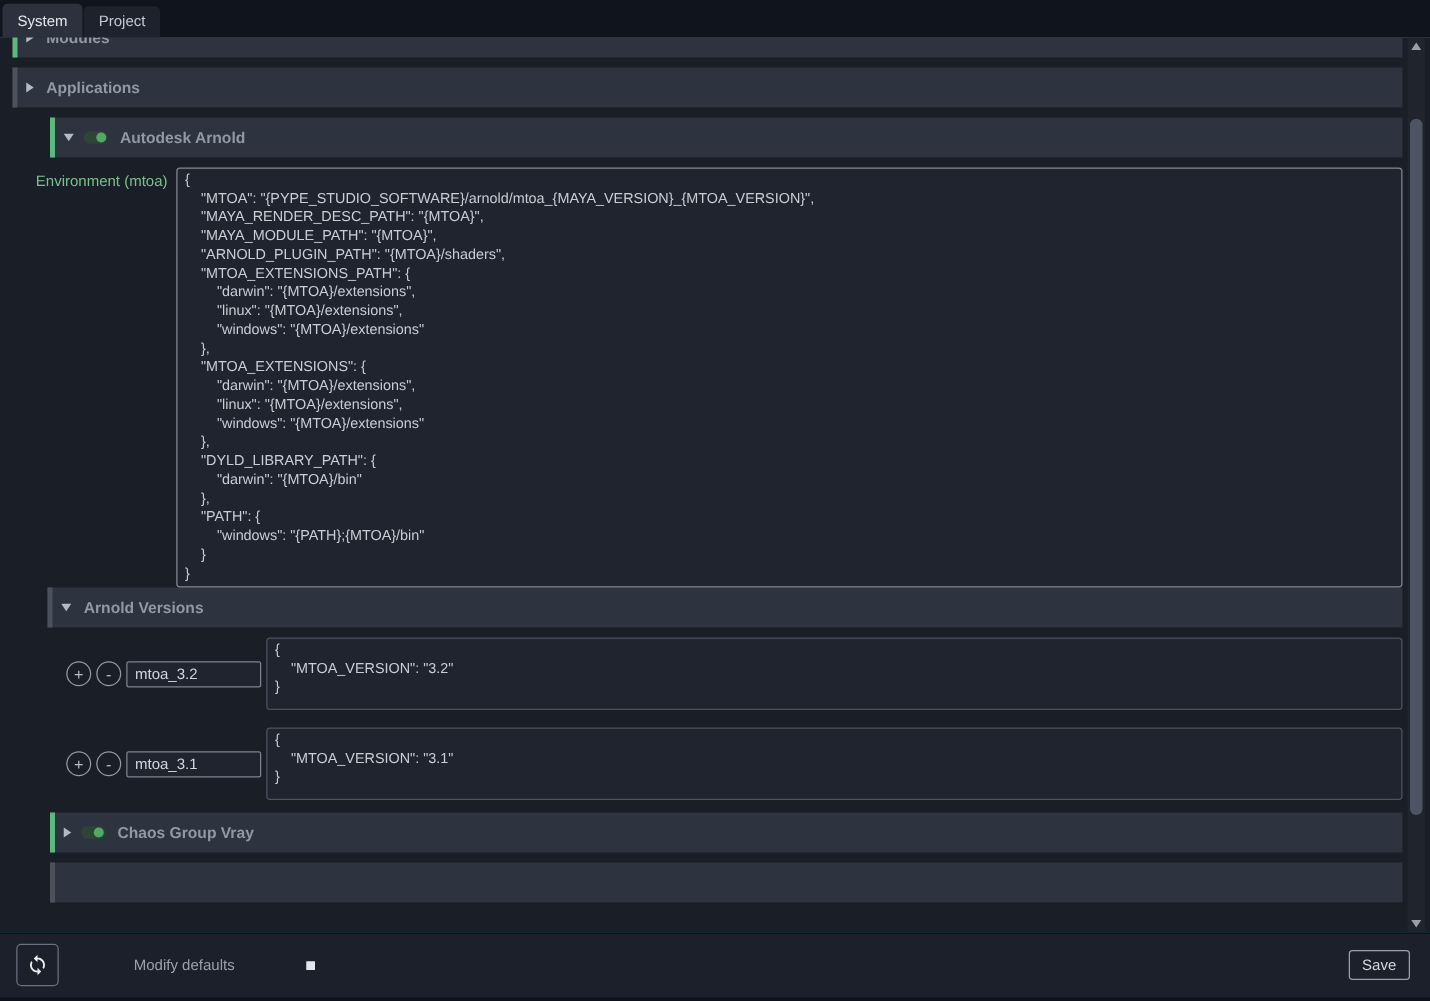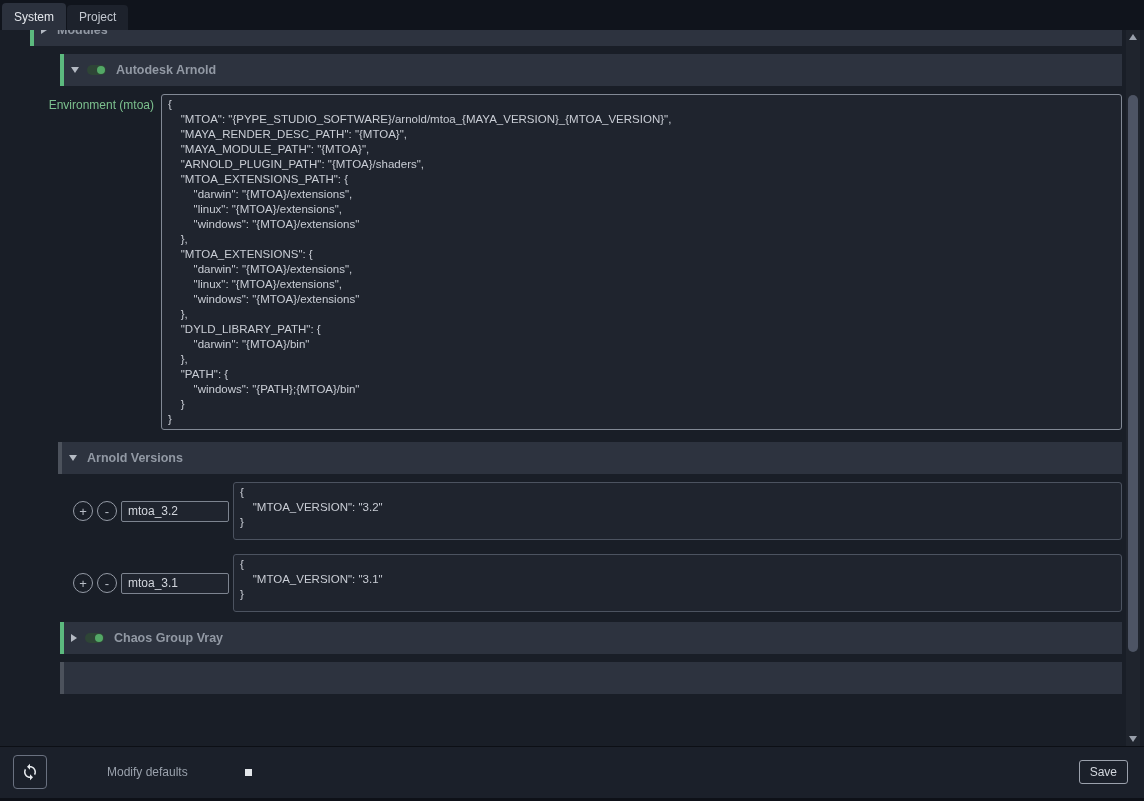--- a/index.html
+++ b/index.html
@@ -15,21 +15,21 @@
   .tab {
     font-size:12px; color:#c3c8d0; padding:5px 12px 6px 12px;
     background:#1d222c; border-radius:4px 4px 0 0; margin-right:1px; cursor:default;
   }
   .tab.active { background:#2b313d; color:#e4e7ec; padding-top:7px; }
   
   .scroll-area {
     position:absolute; top:30px; left:0; right:0; height:716px;
     background:#191e27; overflow:hidden;
   }
-  .scroll-content { position:absolute; top:0; left:0; width:1128px;padding-left:20px; }
+  .scroll-content { position:absolute; top:0; left:0; width:1128px; }
   .hdr {
     height:32px; background:#2d333f; display:flex; align-items:center;
     border-left:4px solid #4c525c; margin-right:6px;
   }
   .hdr.green { border-left-color:#5cb97e; }
   .hdr .hdr-label { font-size:12.5px; font-weight:bold; color:#9299a4; margin-left:10px; }
   .lvl0 { margin-left:10px; }
   .lvl1 { margin-left:40px; }
   .lvl2 { margin-left:38px; }
   .arrow { display:inline-block; width:0; height:0; margin-left:7px; }
@@ -38,21 +38,21 @@
   .toggle {
     width:19px; height:10px; border-radius:5px; background:#2e4536;
     position:relative; margin-left:8px; flex:0 0 auto;
   }
   .toggle::after {
     content:""; position:absolute; right:1px; top:1px; width:8px; height:8px;
     border-radius:50%; background:#53a866;
   }
   
   .mt8  { margin-top:8px; }  .mt10 { margin-top:10px; }
-  .mt12 { margin-top:12px; } .mt14 { margin-top:14px; }
+  .mt12 { } .mt14 { margin-top:14px; }
   .clipped-top { margin-top:-16px; }
   
   .env-row { display:flex; margin-left:28px; margin-right:6px; margin-top:8px;justify-content:flex-end; }
   .env-label {
     width:113px; padding-right:7px; padding-top:4px; text-align:right;
     font-size:12px; color:#7cc08e; flex:0 0 auto;
   }
   textarea {
     display:block; resize:none; overflow:hidden; white-space:pre;
     background:#1f242e; color:#c9cdd5;
@@ -112,20 +112,24 @@
   </div>
 
   <div class="scroll-area">
     <div class="scroll-content">
 
       <div class="hdr lvl0 green clipped-top">
         <span class="arrow right"></span>
         <span class="hdr-label">Modules</span>
       </div>
 
+      <div class="hdr lvl0 mt8">
+        <span class="arrow right"></span>
+        <span class="hdr-label">Applications</span>
+      </div>
 
 
       <div class="hdr lvl1 green mt8">
         <span class="arrow down"></span>
         <span class="toggle"></span>
         <span class="hdr-label">Autodesk Arnold</span>
       </div>
 
       <div class="env-row">
         <div class="env-label">Environment (mtoa)</div>

